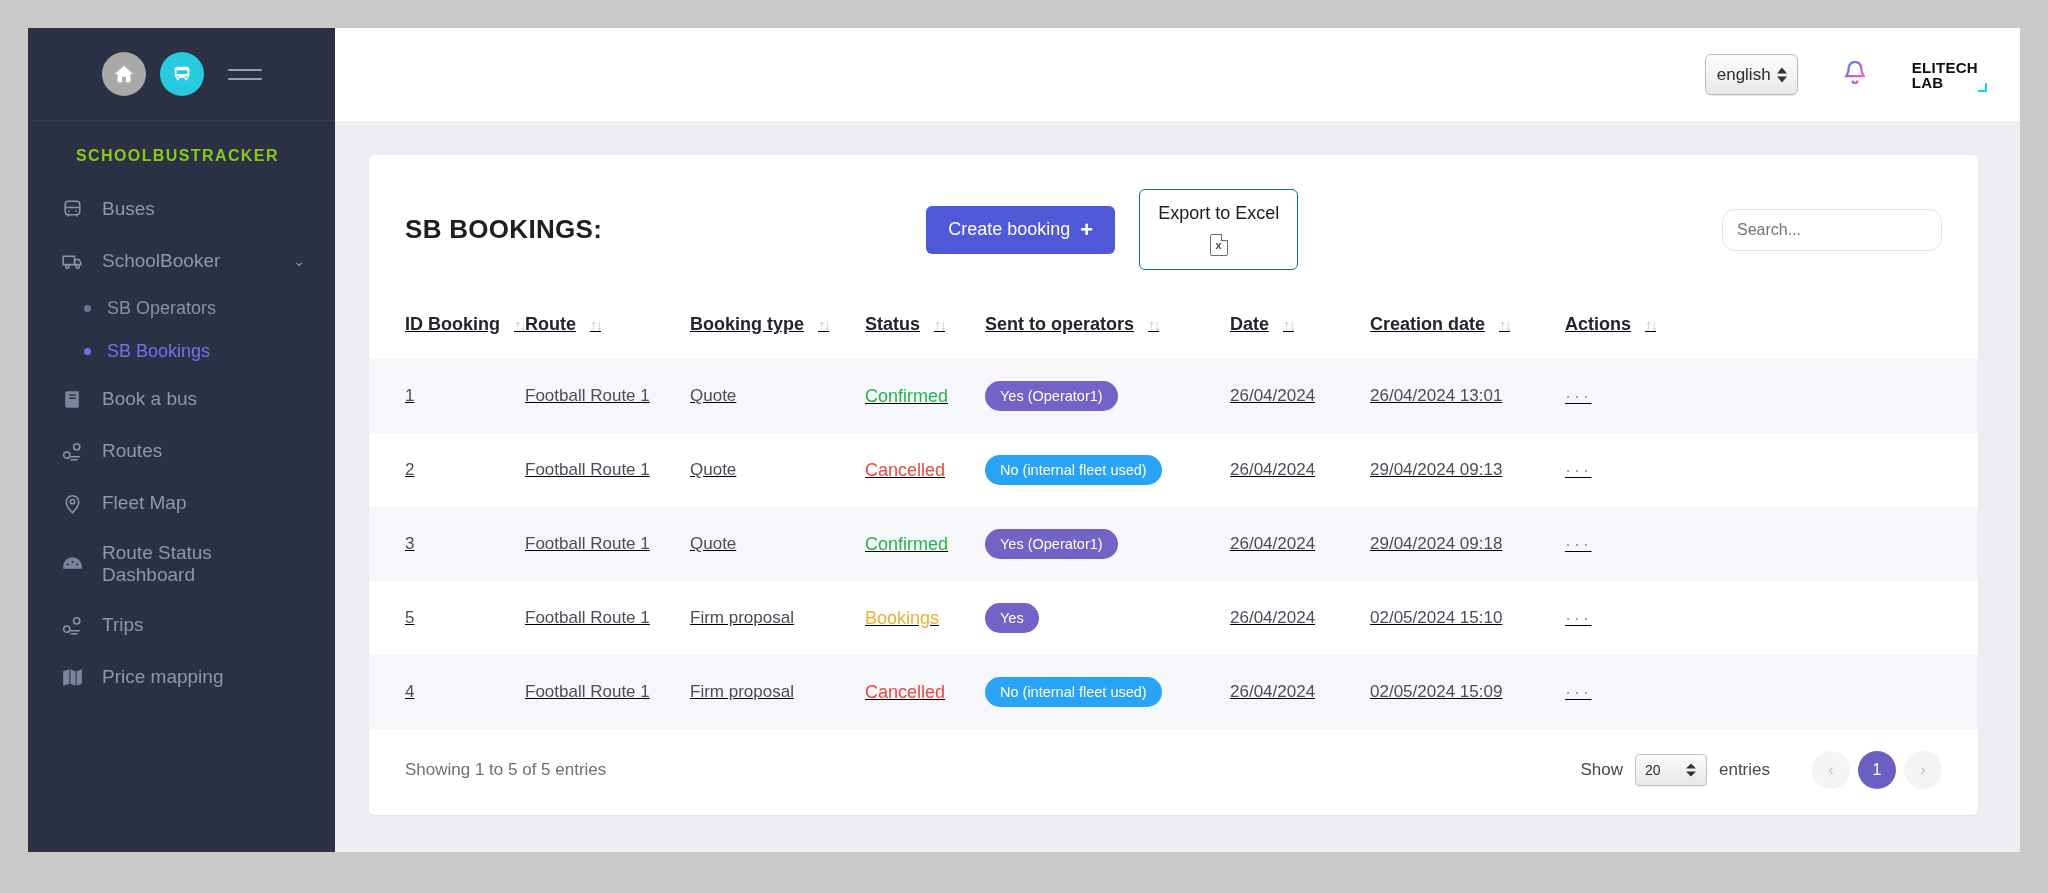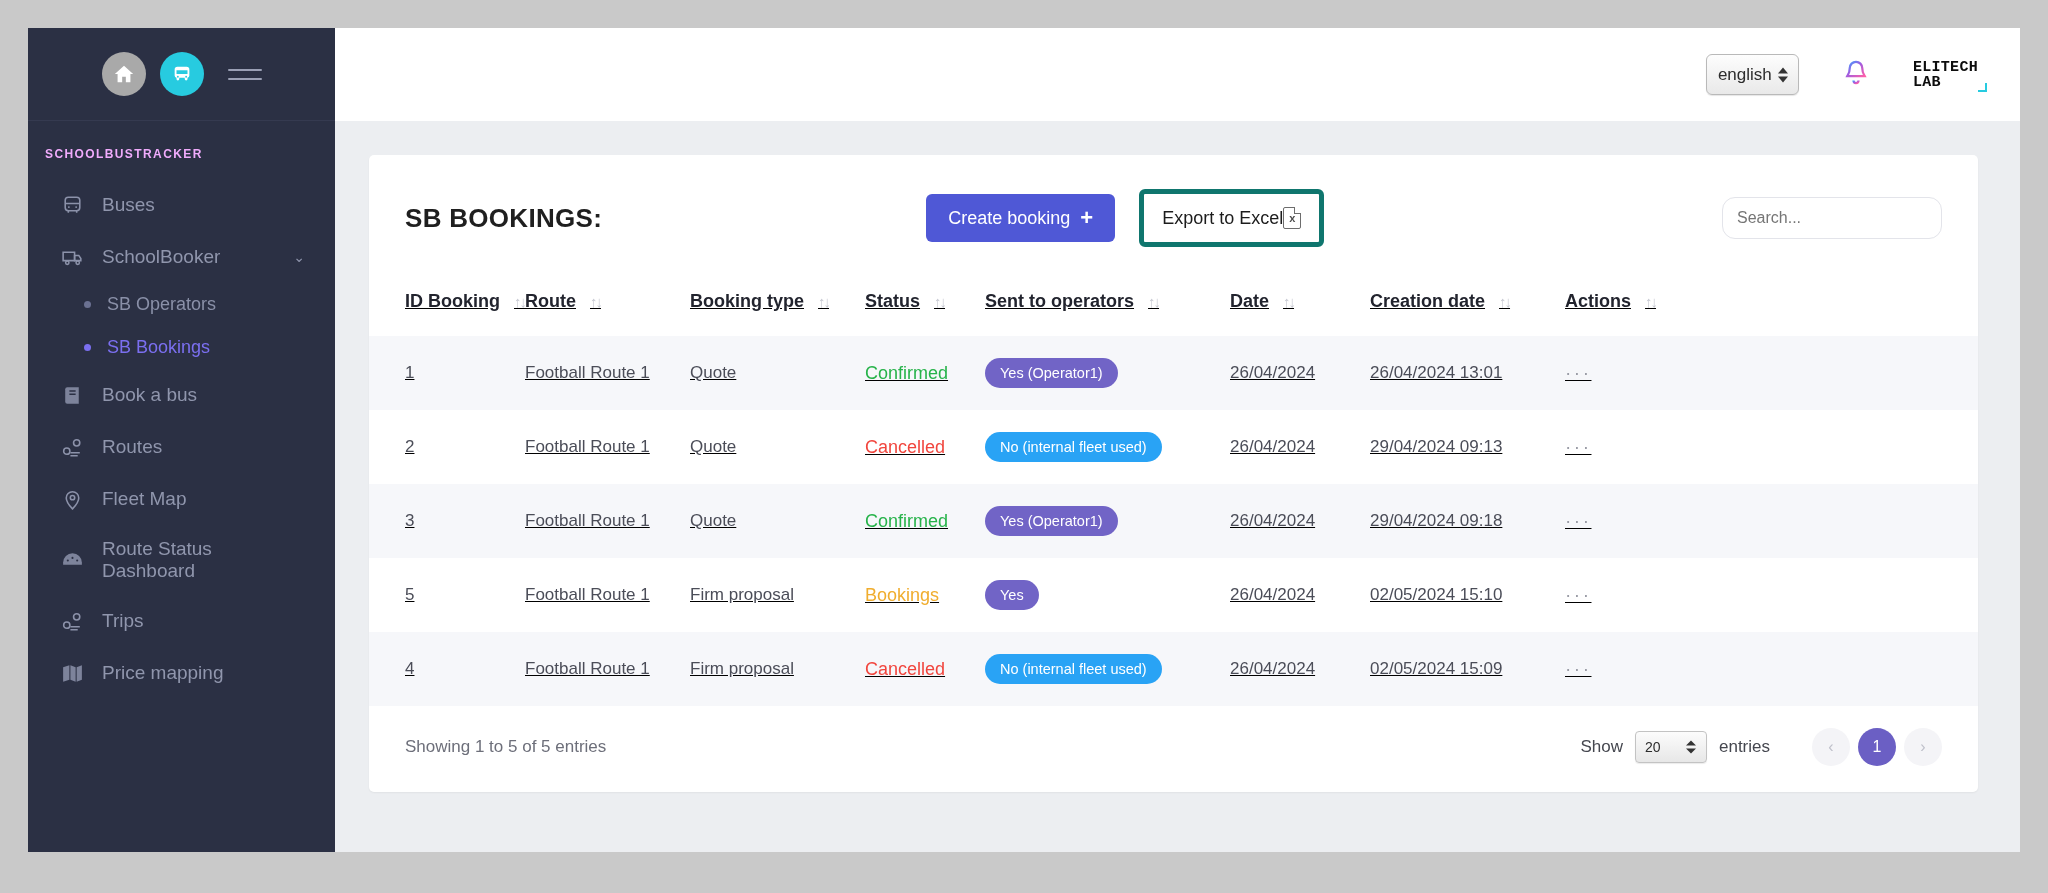--- a/index.html
+++ b/index.html
@@ -39,25 +39,25 @@
     border-radius: 50%;
     display: flex; align-items: center; justify-content: center;
   }
   .circ-home { background: #a9a9a9; }
   .circ-bus  { background: #27cbe0; }
   .circ-btn svg { width: 22px; height: 22px; fill: #fff; }
   .hamburger { margin-left: 10px; display: flex; flex-direction: column; gap: 7px; cursor: pointer; }
   .hamburger span { display: block; width: 34px; height: 2px; background: #9a9fb5; border-radius: 2px; }
 
   .brand {
-    padding: 26px 0 18px 17px;
-    font-size: 12px;
+    padding: 26px 0 18px 48px;
+    font-size: 16px;
     font-weight: bold;
     letter-spacing: 1.4px;
-    color: #f0abfc;
+    color: #84cc16;
   }
   .nav-item {
     display: flex; align-items: center;
     gap: 16px;
     padding: 13px 0 13px 30px;
     font-size: 19px;
     color: #9096ad;
     cursor: pointer;
     min-height: 52px;
   }
@@ -95,21 +95,21 @@
     box-shadow: 0 1px 1px rgba(0,0,0,.10);
     cursor: pointer;
   }
   .spin { position: absolute; right: 10px; top:50%; transform: translateY(-50%); display:flex; flex-direction:column; gap:3px; }
   .spin i { display:block; width:0;height:0;border-left:5px solid transparent;border-right:5px solid transparent; }
   .spin i.up { border-bottom: 6px solid #333; }
   .spin i.dn { border-top: 6px solid #333; }
 
   .bell svg { width: 30px; height: 30px; fill: none; stroke: url(#bellgrad); stroke-width: 1.8; cursor: pointer;}
   .logo {
-    font-family: Liberation Mono, monospace;
+    font-family: Liberation Sans, sans-serif;
     font-weight: bold; font-size: 15px; line-height: 15px;
     color: #0d0d0d; letter-spacing: .3px; position: relative;
   }
   .logo .corner {
     position: absolute; right: -9px; bottom: -2px;
     width: 9px; height: 9px;
     border-right: 2px solid #27cbe0; border-bottom: 2px solid #27cbe0;
   }
 
   
@@ -125,24 +125,24 @@
     margin-left: 300px;
     background: #4f58d6; color: #fff;
     border: none; border-radius: 6px;
     font-size: 18px; padding: 13px 22px;
     display:flex; align-items:center; gap:10px;
     cursor: pointer; font-family: inherit;
   }
   .btn-create .plus { font-size: 22px; font-weight: bold; line-height: 1; }
   .btn-export {
     background: #fff; color: #1c1c1c;
-    border: 5px solid #0f766e; border-radius: 6px;
+    border: 1px solid #0f766e; border-radius: 6px;
     font-size: 18px; padding: 13px 18px;
-    display:flex; align-items:center; 
-    cursor: pointer; font-family: inherit;
+    display:flex; align-items:center; gap:10px;
+    cursor: pointer; font-family: inherit; flex-direction: column;
   }
   .xls { width: 18px; height: 22px; border: 1.4px solid #6d6d6d; border-radius:2px; position: relative;
          font-size: 11px; display:flex; align-items:center; justify-content:center; color:#4d4d4d; font-weight:bold;}
   .xls::after { content:""; position:absolute; right:-1px; top:-1px; width:6px;height:6px;
                 background:#fff; border-left:1.4px solid #6d6d6d; border-bottom:1.4px solid #6d6d6d; }
   .search-box {
     margin-left: auto;
     width: 220px; height: 42px;
     border: 1px solid #e3e4ea; border-radius: 13px;
     padding: 0 14px; font-size: 16px; color: #8b8d99;

